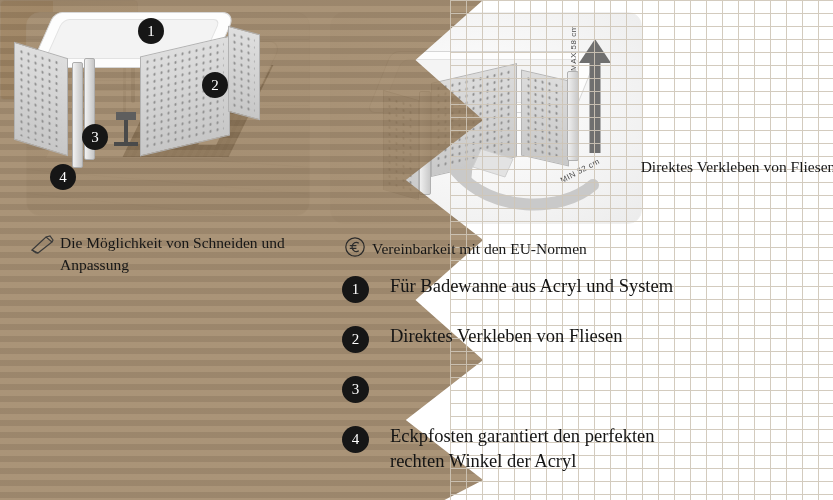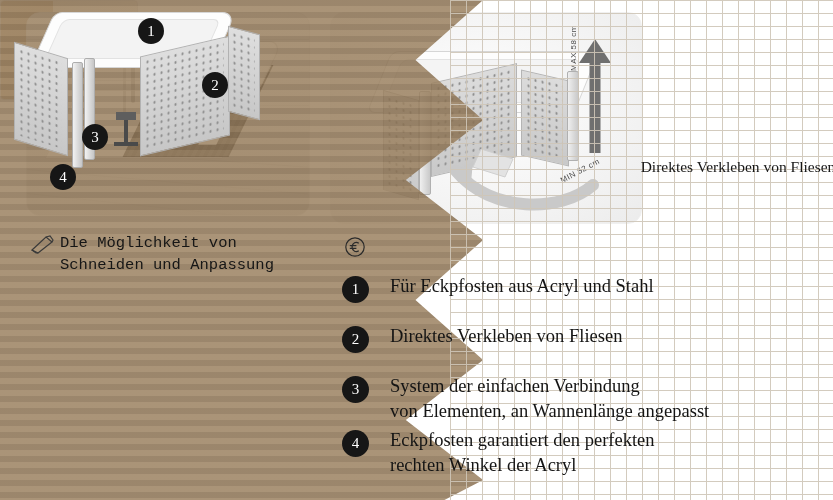--- a/index.html
+++ b/index.html
@@ -209,21 +209,21 @@
     z-index: 20;
   }
 
   
   .caption {
     position:absolute;
     font-size:15.5px;
     line-height:22px;
     color:#161616;
   }
-  #cap-cut { left: 60px; top: 232px; width: 250px; font-family: Liberation Mono, monospace; }
+  #cap-cut { left: 60px; top: 232px; width: 250px; }
   #cap-eu  { left: 372px; top: 238px; width: 250px; }
   #cap-tiles { left: 640px; top: 156px; width: 196px; text-align:center; }
 
   .cap-icon {
     position:absolute;
     color:#2b2b2b;
   }
   #icon-saw { left: 30px; top: 234px; width: 26px; height: 20px; }
   #icon-eu  { left: 344px; top: 236px; width: 22px; height: 22px; }
 
@@ -325,20 +325,21 @@
     <path d="M2 16 L6 19 L8 19" fill="none" stroke="#3a3a3a" stroke-width="1.2"></path>
     <path d="M16 3 L20 2 L23 6 L22 8" fill="none" stroke="#3a3a3a" stroke-width="1.2"></path>
   </svg>
   <div class="caption" id="cap-cut">Die Möglichkeit von Schneiden und Anpassung</div>
 
   <svg class="cap-icon" id="icon-eu" viewBox="0 0 22 22">
     <circle cx="11" cy="11" r="9.2" fill="none" stroke="#2b2b2b" stroke-width="1.2"></circle>
     <path d="M14.8 7.2 C12 5.2, 8.4 6.6, 8 11 C8.4 15.4, 12 16.8, 14.8 14.8" fill="none" stroke="#2b2b2b" stroke-width="1.2"></path>
     <path d="M5.8 9.6 L12.4 9.6 M5.8 12.4 L12.4 12.4" stroke="#2b2b2b" stroke-width="1.2"></path>
   </svg>
+  <div class="caption" id="cap-eu">Vereinbarkeit mit den EU-Normen</div>
 
   <div id="panel-numbered">
     <div class="tubshell"></div>
     <div class="tubshell-in"></div>
 
     <div class="side-panel" style="left:14px; top:50px; width:52px; height:96px; transform:skewY(17deg);"></div>
     <div class="rivets" style="left:18px; top:54px; width:44px; height:88px; transform:skewY(17deg);"></div>
 
     <div class="post" style="left:72px; top:62px; height:104px;"></div>
     <div class="post" style="left:84px; top:58px; height:100px;"></div>
@@ -356,32 +357,30 @@
     <div class="badge" style="left:138px; top:18px;">1</div>
     <div class="badge" style="left:202px; top:72px;">2</div>
     <div class="badge" style="left:82px; top:124px;">3</div>
     <div class="badge" style="left:50px; top:164px;">4</div>
   </div>
 
   <div id="feature-list">
 
     <div class="feature-row">
       <div class="badge-inline">1</div>
-      <div class="feature-text">Für Eckpfosten aus Acryl und Stahl</div>
+      <div class="feature-text">Für Badewanne aus Acryl und System</div>
     </div>
 
     <div class="feature-row">
       <div class="badge-inline">2</div>
       <div class="feature-text">Direktes Verkleben von Fliesen</div>
     </div>
 
     <div class="feature-row">
       <div class="badge-inline">3</div>
-      <div class="feature-text">System der einfachen Verbindung
-von Elementen, an Wannenlänge angepasst</div>
     </div>
 
     <div class="feature-row">
       <div class="badge-inline">4</div>
       <div class="feature-text">Eckpfosten garantiert den perfekten
 rechten Winkel der Acryl</div>
     </div>
 
   </div>
 

